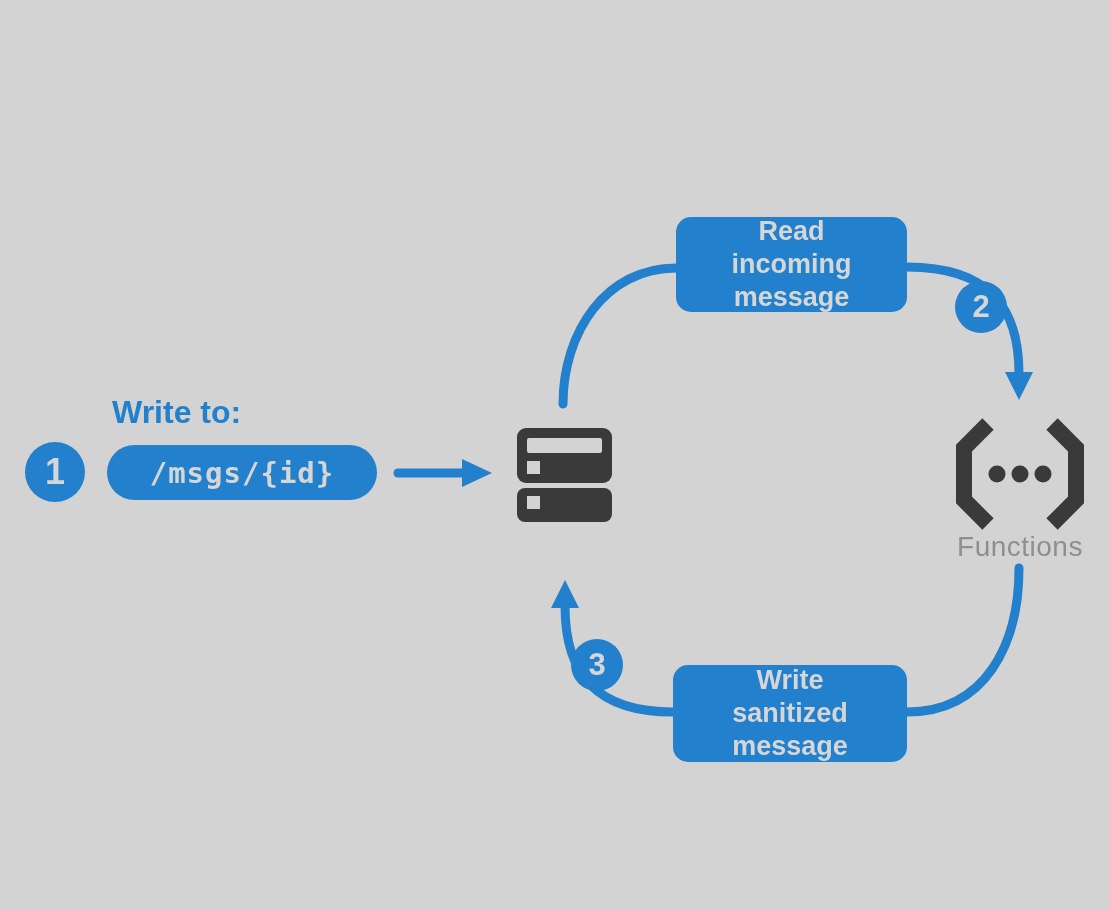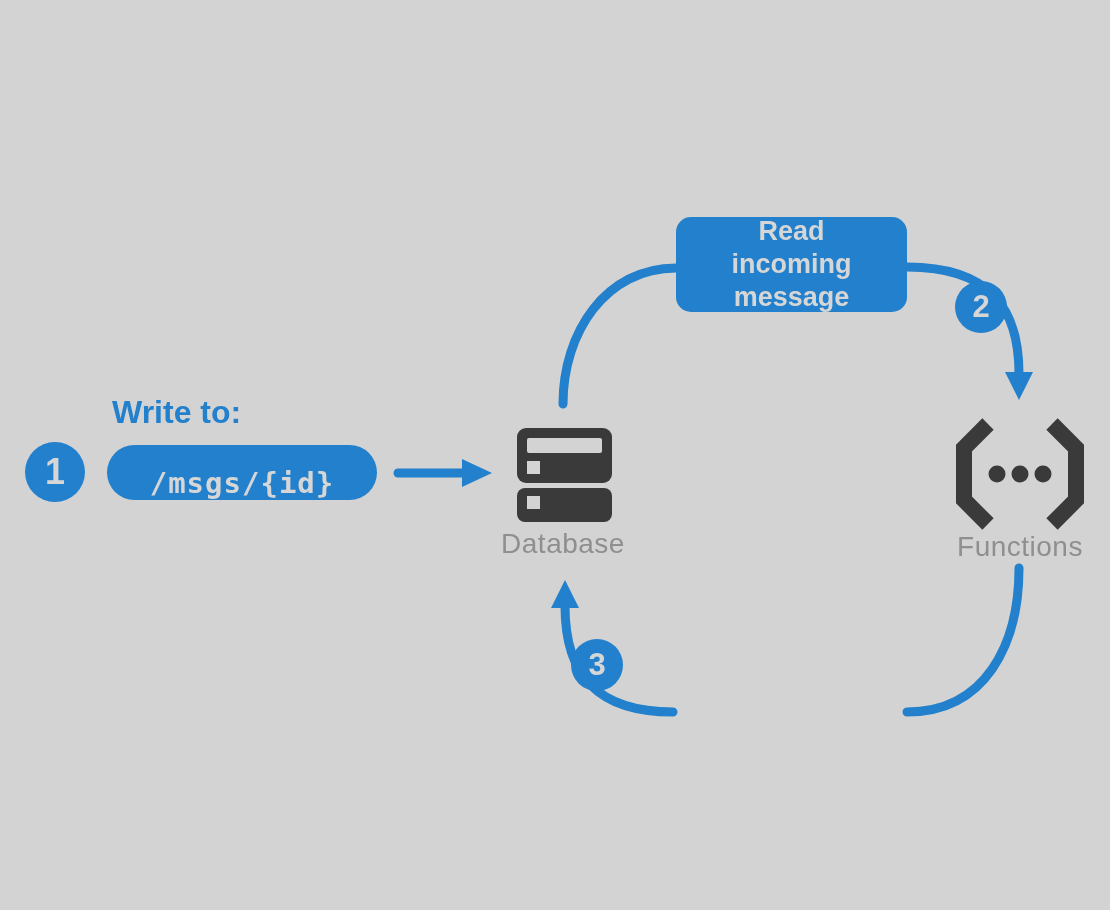--- a/index.html
+++ b/index.html
@@ -25,21 +25,21 @@
   .badge.big{width:60px;height:60px;font-size:36px;}
   .badge.small{width:52px;height:52px;font-size:31px;}
 
   .write-to-label{
     position:absolute;left:112px;top:394px;z-index:2;
     color:var(--blue);font-size:32px;font-weight:bold;
   }
   .path-pill{
     position:absolute;left:107px;top:445px;width:270px;height:55px;z-index:2;
     background:var(--blue);border-radius:28px;
-    display:flex;align-items:flex-end;justify-content:center;
+    display:flex;align-items:center;justify-content:center;
   }
   .path-pill code{
     font-family:"DejaVu Sans Mono",monospace;font-size:29px;font-weight:bold;
     color:var(--knockout);letter-spacing:1px;
   }
 
   .flow-box{
     position:absolute;z-index:2;background:var(--blue);border-radius:15px;
     display:flex;align-items:center;justify-content:center;text-align:center;
     color:var(--knockout);font-weight:bold;font-size:27px;line-height:33px;
@@ -91,36 +91,38 @@
     <code>/msgs/{id}</code>
   </div>
 
   <svg class="node-icon" style="left:512px;top:423px;" width="105" height="105" viewBox="0 0 105 105" xmlns="http://www.w3.org/2000/svg">
     <rect x="5" y="5" width="95" height="55" rx="9" fill="var(--dark)"></rect>
     <rect x="15" y="15" width="75" height="15" rx="2" fill="var(--bg)"></rect>
     <rect x="15" y="38" width="13" height="13" fill="var(--bg)"></rect>
     <rect x="5" y="65" width="95" height="34" rx="8" fill="var(--dark)"></rect>
     <rect x="15" y="73" width="13" height="13" fill="var(--bg)"></rect>
   </svg>
-  <div class="node-label db-label">Database</div>
 
   <svg class="node-icon" style="left:955px;top:415px;" width="130" height="120" viewBox="0 0 130 120" xmlns="http://www.w3.org/2000/svg">
     <g>
       <path d="M33,9 L9,33 L9,85 L33,109" fill="none" stroke="var(--dark)" stroke-width="16" stroke-linejoin="miter"></path>
       <path d="M97,9 L121,33 L121,85 L97,109" fill="none" stroke="var(--dark)" stroke-width="16" stroke-linejoin="miter"></path>
       <circle cx="42" cy="59" r="8.5" fill="var(--dark)"></circle>
       <circle cx="65" cy="59" r="8.5" fill="var(--dark)"></circle>
       <circle cx="88" cy="59" r="8.5" fill="var(--dark)"></circle>
     </g>
   </svg>
   <div class="node-label fn-label">Functions</div>
 
   <div class="flow-box read">
     <span>Read incoming message</span>
   </div>
   <div class="badge small" style="left:955px;top:281px;">
     <span>2</span>
   </div>
+  <div class="flow-box write">
+    <span>Write sanitized message</span>
+  </div>
   <div class="badge small" style="left:571px;top:639px;">
     <span>3</span>
   </div>
 
 </div>
 
 </body></html>

